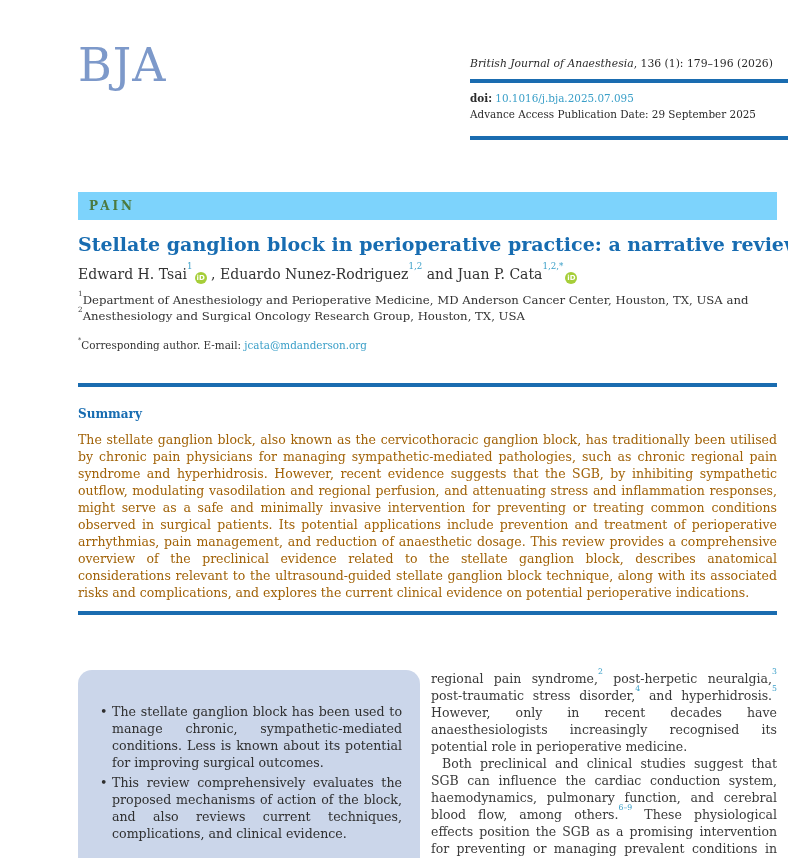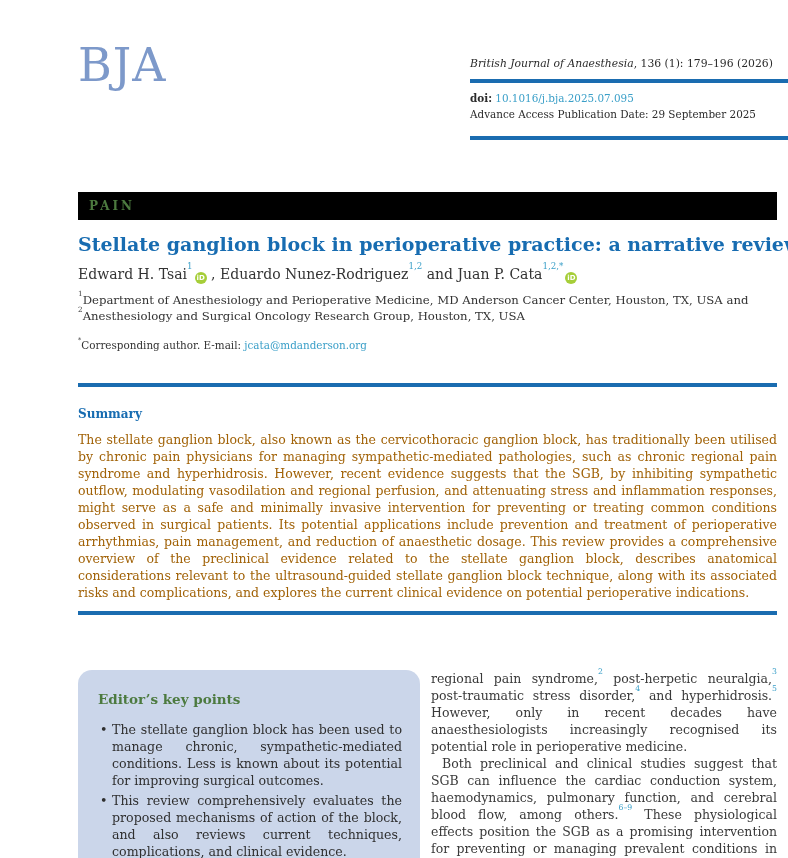--- a/index.html
+++ b/index.html
@@ -19,21 +19,21 @@
   .cite-journal { font-style:italic; }
   .rule { background:#1a6cb0; height:4px; }
   .cite-block .rule { margin-top:8px; }
   .cite-meta { padding:8px 0 6px; }
   .cite-meta div { font-size:10.4px; line-height:15.5px; }
   .doi-label { font-weight:bold; color:#2b2b2b; }
   .link { color:#3a9fc8; text-decoration:none; cursor:pointer; }
   
   .content { margin-left:78px; width:699px; }
   .section-bar {
-    margin-top:192px; height:28px; background:#000000;
+    margin-top:192px; height:28px; background:#7dd3fc;
     display:flex; align-items:center; padding-left:11px;
   }
   .section-label { font-size:12px; letter-spacing:3px; color:#4c7a3f; font-weight:600; }
   .title {
     margin-top:11px; font-size:19px; line-height:26px; font-weight:bold;
     color:#176cb1; white-space:nowrap;
   }
   .authors { margin-top:7px; font-size:14px; line-height:20px; color:#333; }
   sup.ref {
     color:#3a9fc8; font-size:0.62em; line-height:0;
@@ -118,21 +118,20 @@
     <div class="rule main-rule1"></div>
 
     <h2 class="summary-heading">Summary</h2>
     <p class="summary-body">The stellate ganglion block, also known as the cervicothoracic ganglion block, has traditionally been utilised by chronic pain physicians for managing sympathetic-mediated pathologies, such as chronic regional pain syndrome and hyperhidrosis. However, recent evidence suggests that the SGB, by inhibiting sympathetic outflow, modulating vasodilation and regional perfusion, and attenuating stress and inflammation responses, might serve as a safe and minimally invasive intervention for preventing or treating common conditions observed in surgical patients. Its potential applications include prevention and treatment of perioperative arrhythmias, pain management, and reduction of anaesthetic dosage. This review provides a comprehensive overview of the preclinical evidence related to the stellate ganglion block, describes anatomical considerations relevant to the ultrasound-guided stellate ganglion block technique, along with its associated risks and complications, and explores the current clinical evidence on potential perioperative indications.</p>
 
     <div class="rule main-rule2"></div>
 
     <div class="columns">
 
       <div class="keypoints-box">
-        <div class="keypoints-heading">Editor’s key points</div>
         <ul class="keypoints-list">
           <li>The stellate ganglion block has been used to manage chronic, sympathetic-mediated conditions. Less is known about its potential for improving surgical outcomes.</li>
           <li>This review comprehensively evaluates the proposed mechanisms of action of the block, and also reviews current techniques, complications, and clinical evidence.</li>
         </ul>
       </div>
 
       <div class="body-col">
         <p>regional pain syndrome,<sup class="ref">2</sup> post-herpetic neuralgia,<sup class="ref">3</sup> post-traumatic stress disorder,<sup class="ref">4</sup> and hyperhidrosis.<sup class="ref">5</sup> However, only in recent decades have anaesthesiologists increasingly recognised its potential role in perioperative medicine.</p>
         <p class="indented">Both preclinical and clinical studies suggest that SGB can influence the cardiac conduction system, haemodynamics, pulmonary function, and cerebral blood flow, among others.<sup class="ref">6–9</sup> These physiological effects position the SGB as a promising intervention for preventing or managing prevalent conditions in surgical patients, such as postoperative atrial fibrillation or refractory ventricular arrhythmias. Further-</p>
       </div>

